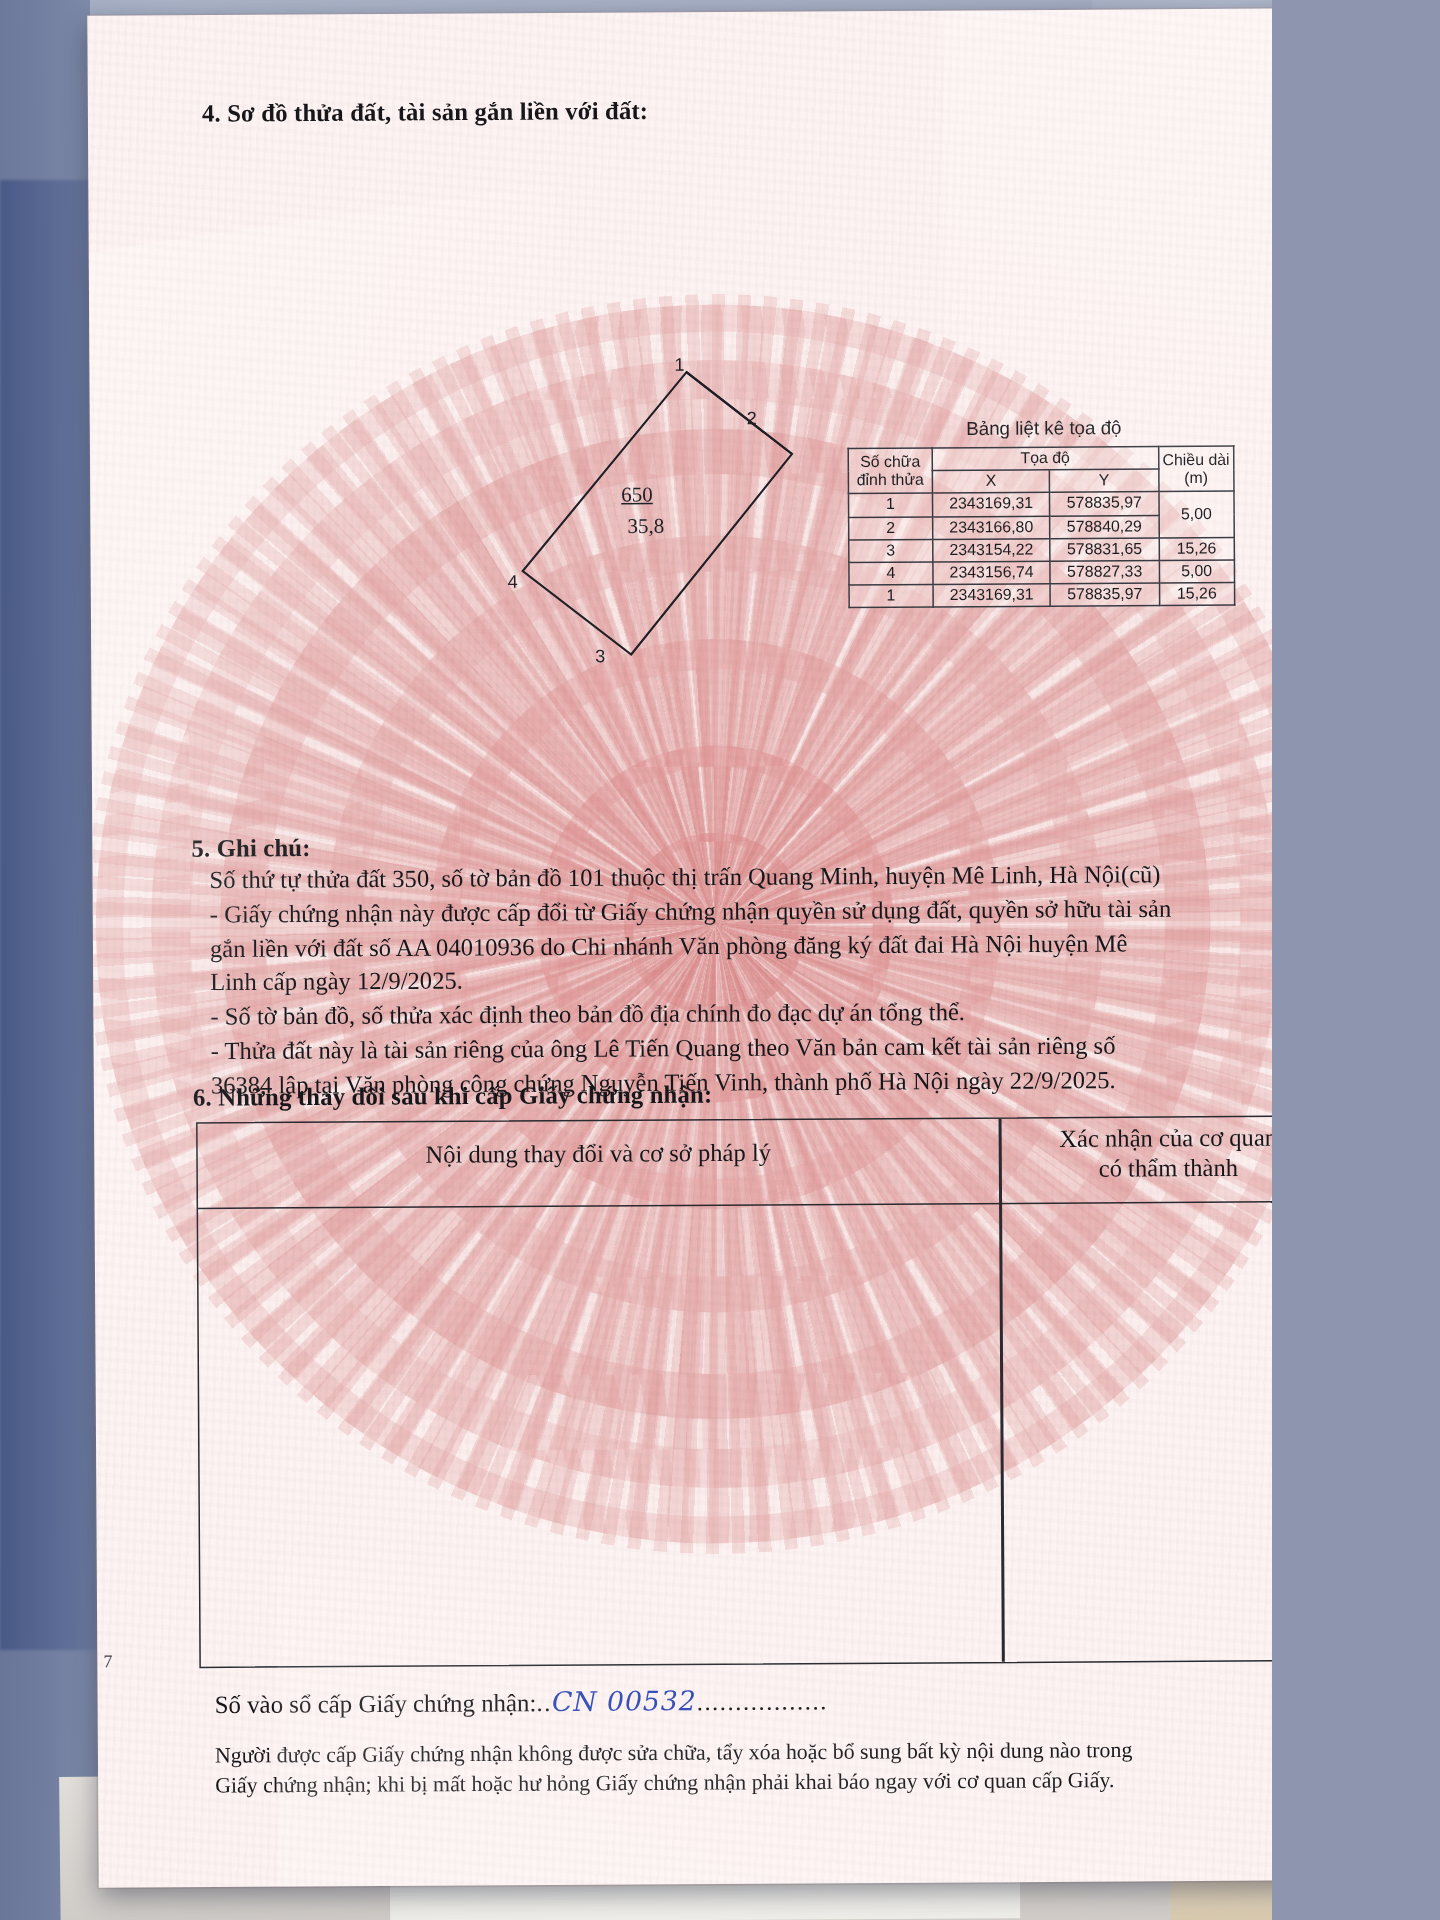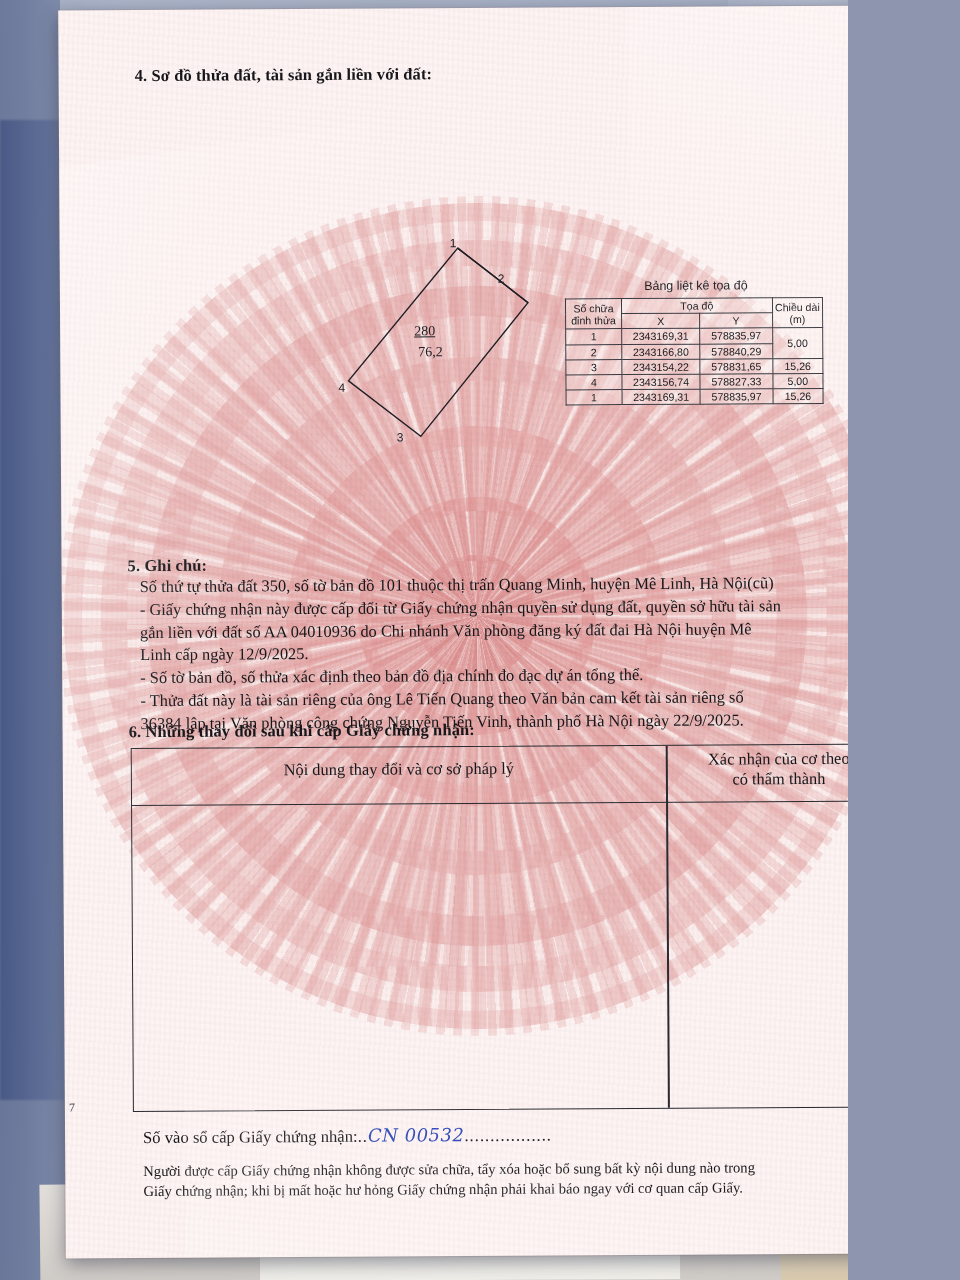--- a/index.html
+++ b/index.html
@@ -307,22 +307,22 @@
 
       <div class="sketch">
         <svg width="260" height="260" viewBox="0 0 260 260">
           <polygon points="148,40 218,95 110,228 38,172" fill="none" stroke="#1f1f26" stroke-width="1.4"></polygon>
           <line x1="148" y1="40" x2="218" y2="95" stroke="#1f1f26" stroke-width="1.4"></line>
         </svg>
         <div class="sk-label sk-num" style="left:140px; top:28px;">1</div>
         <div class="sk-label sk-num" style="left:188px; top:64px;">2</div>
         <div class="sk-label sk-num" style="left:86px; top:222px;">3</div>
         <div class="sk-label sk-num" style="left:28px; top:172px;">4</div>
-        <div class="parcel-id" style="left:104px; top:115px; text-decoration: underline;">280</div>
-        <div class="parcel-id" style="left:108px; top:136px;">76,2</div>
+        <div class="parcel-id" style="left:104px; top:115px; text-decoration: underline;">650</div>
+        <div class="parcel-id" style="left:108px; top:136px;">35,8</div>
       </div>
 
       <div class="coord-wrap">
         <div class="coord-title">Bảng liệt kê tọa độ</div>
         <table class="coord">
           <tbody>
               <tr>
             <th class="c-stt" rowspan="2">
               <span>Số chữa</span><br>
               <span>đỉnh thửa</span>
@@ -382,21 +382,21 @@
         <p>36384 lập tại Văn phòng công chứng Nguyễn Tiến Vinh, thành phố Hà Nội ngày 22/9/2025.</p>
       </div>
 
       <div class="hd" id="sec6">6. Những thay đổi sau khi cấp Giấy chứng nhận:</div>
 
       <div class="chg">
         <div class="vline"></div>
         <div class="hline"></div>
         <div class="hd-left">Nội dung thay đổi và cơ sở pháp lý</div>
         <div class="hd-right">
-          <span>Xác nhận của cơ theo</span><br>
+          <span>Xác nhận của cơ quan</span><br>
           <span>có thẩm thành</span>
         </div>
       </div>
 
       <div class="bookno">
         <span>Số vào sổ cấp Giấy chứng nhận:</span><span class="dots">..</span><span class="handwrite">CN 00532</span><span class="dots">.................</span>
       </div>
 
       <div class="footer">
         <div>Người được cấp Giấy chứng nhận không được sửa chữa, tẩy xóa hoặc bổ sung bất kỳ nội dung nào trong</div>

